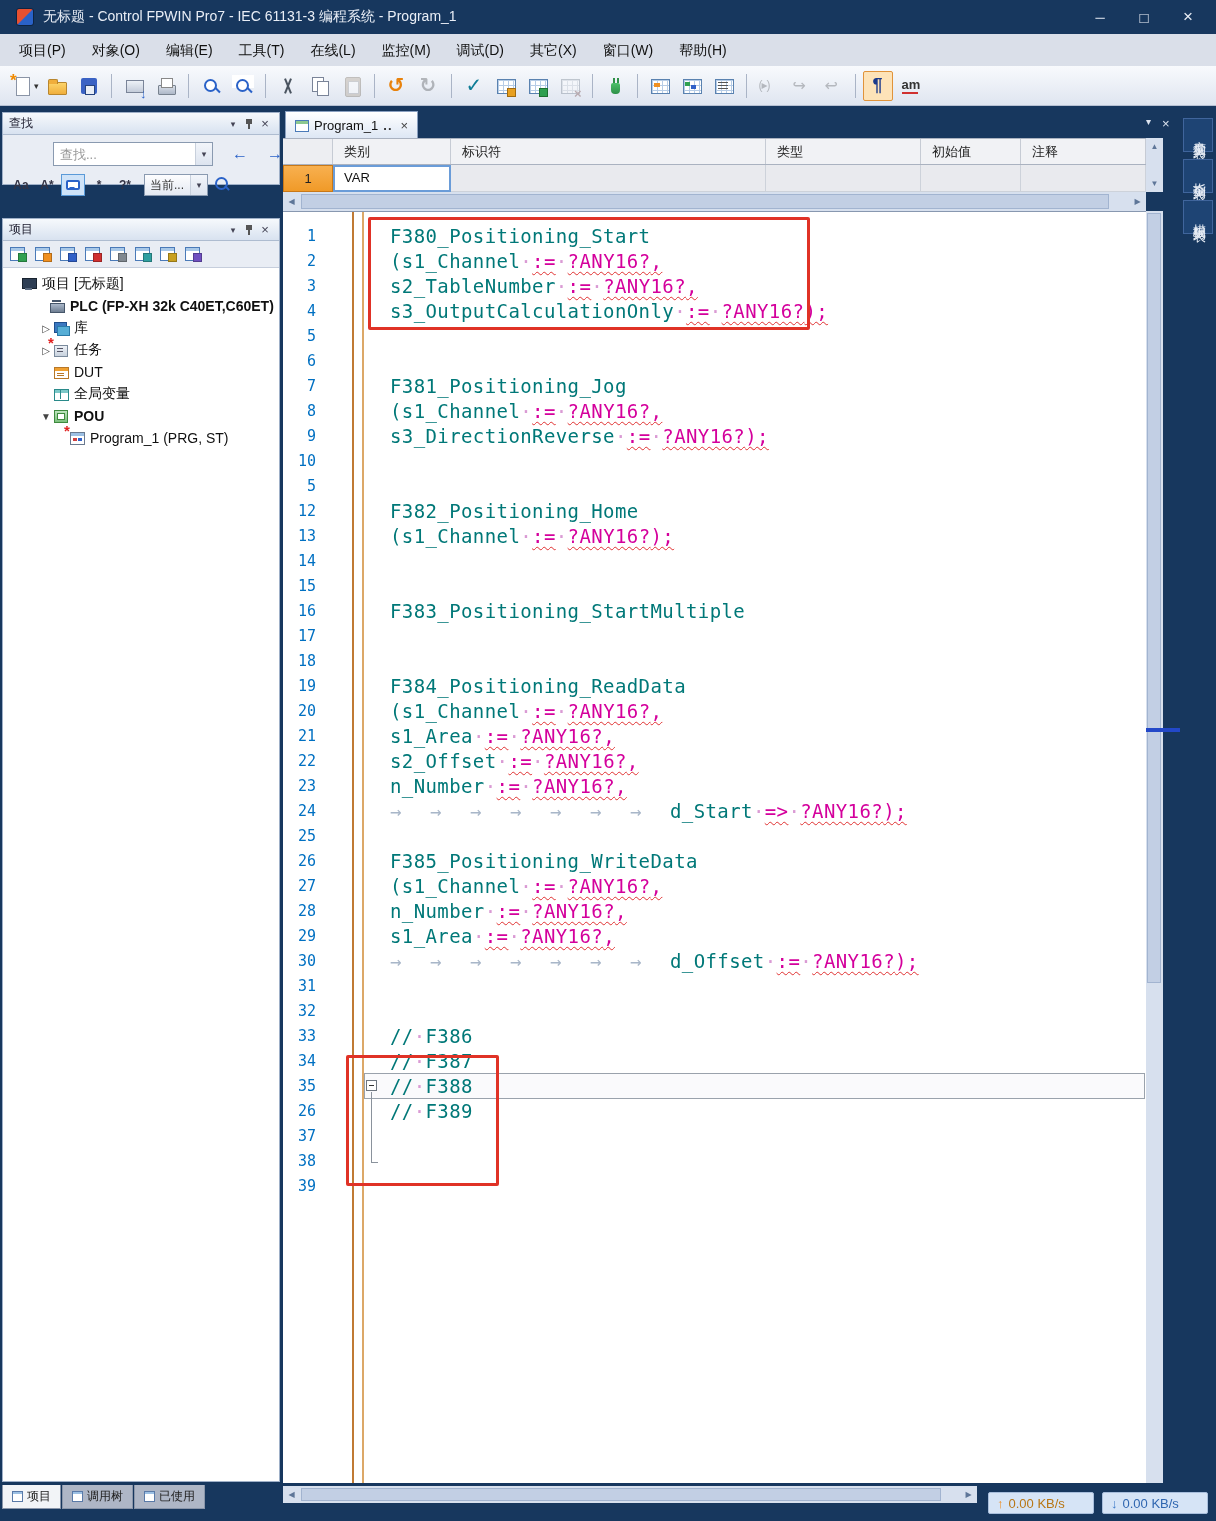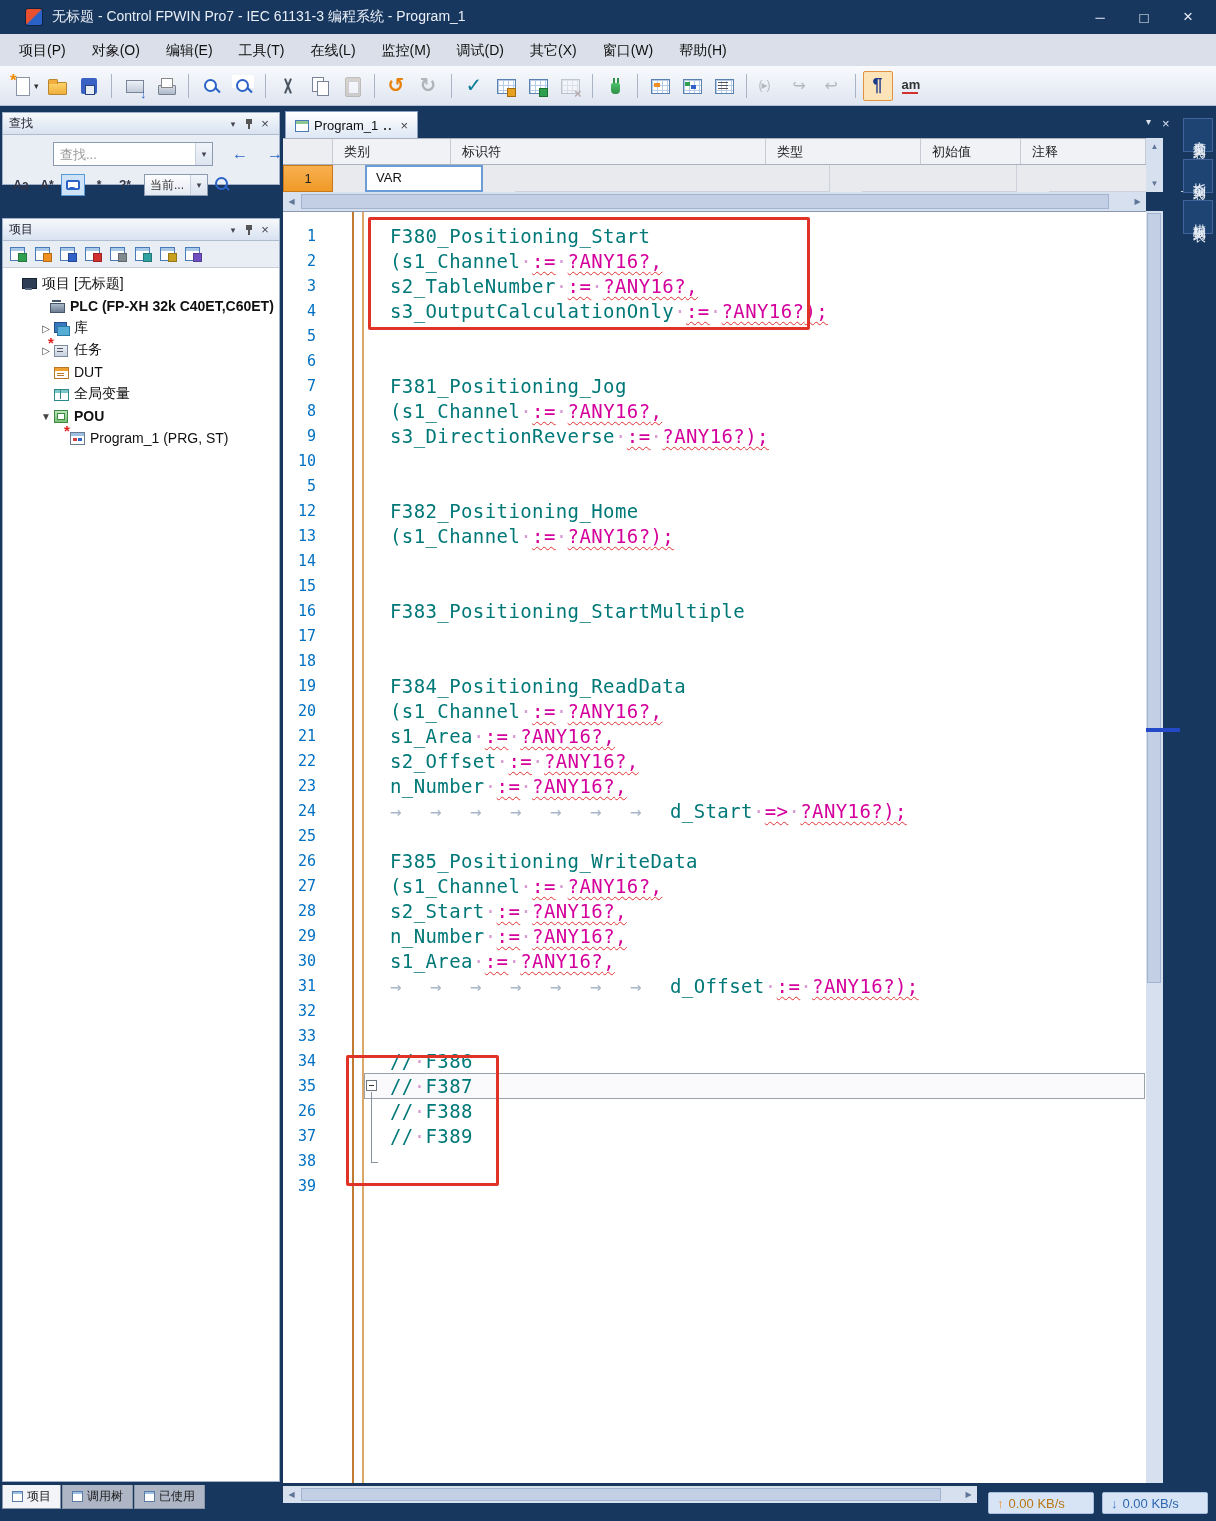--- a/index.html
+++ b/index.html
@@ -1,21 +1,21 @@
 <!DOCTYPE html>
 <html><head>
 <meta charset="utf-8">
 <style>
   *{margin:0;padding:0;box-sizing:border-box;}
   html,body{width:1216px;height:1521px;}
   body{font-family:"Liberation Sans","DejaVu Sans",sans-serif;background:#17375E;overflow:hidden;position:relative;font-size:13px;}
   #root{position:absolute;left:0;top:0;width:1216px;height:1521px;background:#17375E;}
 
   
-  .titlebar{position:absolute;left:0;top:0;right:0;height:34px;display:flex;align-items:center;padding-left:25px;gap:9px;color:#E9EEF6;}
+  .titlebar{position:absolute;left:0;top:0;right:0;height:34px;display:flex;align-items:center;padding-left:16px;gap:9px;color:#E9EEF6;}
   .app-icon{width:18px;height:18px;border-radius:3px;background:linear-gradient(135deg,#E85030 48%,#2A62C8 52%);border:1px solid #0E2442;flex:none;}
   .title-text{font-size:14px;color:#E9EEF6;white-space:nowrap;}
   .win-controls{position:absolute;right:6px;top:0;height:34px;display:flex;align-items:center;color:#E9EEF6;}
   .win-btn{width:44px;text-align:center;font-size:13px;}
   .g-min::before{content:"─";}
   .g-max::before{content:"□";font-size:15px;}
   .g-close::before{content:"×";font-size:17px;}
 
   
   .menubar{position:absolute;top:34px;left:0;right:0;height:32px;background:#DADFE9;display:flex;align-items:stretch;padding-left:6px;}
@@ -145,21 +145,21 @@
   .tab-close{color:#444;font-size:12px;margin-left:3px;}
   .docwell{position:absolute;left:1146px;top:116px;display:flex;gap:11px;color:#DCE4F0;font-size:10px;}
 
   
   .var-grid{position:absolute;left:283px;top:138px;width:863px;}
   .grid-header{display:flex;height:27px;background:#F1F2F5;border-top:1px solid #AAB2C0;border-bottom:1px solid #AAB2C0;}
   .gh-rownum{width:50px;border-right:1px solid #C6CBD4;background:#EDEEF2;flex:none;}
   .gh-cell{border-right:1px solid #C6CBD4;font-size:13px;color:#222;line-height:25px;padding-left:11px;flex:none;}
   .grid-row{display:flex;height:27px;background:#E9EAEE;}
   .gr-rownum{width:50px;background:linear-gradient(#F8B050,#F09A28);border:1px solid #C87818;font-size:13px;color:#222;text-align:center;line-height:25px;flex:none;}
-  .gr-cell{border-right:1px solid #CDD2DA;border-bottom:1px solid #CDD2DA;font-size:13px;color:#111;line-height:26px;padding-left:11px;flex:none;margin-left:32px;}
+  .gr-cell{border-right:1px solid #CDD2DA;border-bottom:1px solid #CDD2DA;font-size:13px;color:#111;line-height:26px;padding-left:11px;flex:none;}
   .gr-cell.selected{background:#FFF;outline:2px solid #6A9CD8;outline-offset:-2px;}
 
   
   .sb{position:absolute;background:#D7E0EE;}
   .sb-btn{position:absolute;width:17px;height:17px;display:flex;align-items:center;justify-content:center;font-size:8px;color:#5E7698;}
   .sb-thumb{position:absolute;background:#C2CFE4;border:1px solid #A2B4D0;}
   .sb-u::before{content:"▲";} .sb-d::before{content:"▼";} .sb-l::before{content:"◀";} .sb-r::before{content:"▶";}
 
   
   .editor{position:absolute;left:283px;top:211px;width:863px;height:1272px;background:#FFF;border-top:1px solid #8898B0;overflow:hidden;}
@@ -560,21 +560,20 @@
         <div class="code-line"></div>
         <div class="code-line"><span class="c-id">F384_Positioning_ReadData</span></div>
         <div class="code-line"><span class="c-id">(s1_Channel</span><span class="c-ws">·</span><span class="c-op">:=</span><span class="c-ws">·</span><span class="c-ph">?ANY16?</span><span class="c-op">,</span></div>
         <div class="code-line"><span class="c-id">s1_Area</span><span class="c-ws">·</span><span class="c-op">:=</span><span class="c-ws">·</span><span class="c-ph">?ANY16?</span><span class="c-op">,</span></div>
         <div class="code-line"><span class="c-id">s2_Offset</span><span class="c-ws">·</span><span class="c-op">:=</span><span class="c-ws">·</span><span class="c-ph">?ANY16?</span><span class="c-op">,</span></div>
         <div class="code-line"><span class="c-id">n_Number</span><span class="c-ws">·</span><span class="c-op">:=</span><span class="c-ws">·</span><span class="c-ph">?ANY16?</span><span class="c-op">,</span></div>
         <div class="code-line"><span class="c-tab">→</span><span class="c-tab">→</span><span class="c-tab">→</span><span class="c-tab">→</span><span class="c-tab">→</span><span class="c-tab">→</span><span class="c-tab">→</span><span class="c-id">d_Start</span><span class="c-ws">·</span><span class="c-op">=&gt;</span><span class="c-ws">·</span><span class="c-ph">?ANY16?</span><span class="c-op">);</span></div>
         <div class="code-line"></div>
         <div class="code-line"><span class="c-id">F385_Positioning_WriteData</span></div>
         <div class="code-line"><span class="c-id">(s1_Channel</span><span class="c-ws">·</span><span class="c-op">:=</span><span class="c-ws">·</span><span class="c-ph">?ANY16?</span><span class="c-op">,</span></div>
-        <div class="code-line"><span class="c-id">s2_Start</span><span class="c-ws">·</span><span class="c-op">:=</span><span class="c-ws">·</span><span class="c-ph">?ANY16?</span><span class="c-op">,</span></div>
         <div class="code-line"><span class="c-id">n_Number</span><span class="c-ws">·</span><span class="c-op">:=</span><span class="c-ws">·</span><span class="c-ph">?ANY16?</span><span class="c-op">,</span></div>
         <div class="code-line"><span class="c-id">s1_Area</span><span class="c-ws">·</span><span class="c-op">:=</span><span class="c-ws">·</span><span class="c-ph">?ANY16?</span><span class="c-op">,</span></div>
         <div class="code-line"><span class="c-tab">→</span><span class="c-tab">→</span><span class="c-tab">→</span><span class="c-tab">→</span><span class="c-tab">→</span><span class="c-tab">→</span><span class="c-tab">→</span><span class="c-id">d_Offset</span><span class="c-ws">·</span><span class="c-op">:=</span><span class="c-ws">·</span><span class="c-ph">?ANY16?</span><span class="c-op">);</span></div>
         <div class="code-line"></div>
         <div class="code-line"></div>
         <div class="code-line"><span class="c-cm">//</span><span class="c-ws">·</span><span class="c-cm">F386</span></div>
         <div class="code-line"><span class="c-cm">//</span><span class="c-ws">·</span><span class="c-cm">F387</span></div>
         <div class="code-line"><span class="c-cm">//</span><span class="c-ws">·</span><span class="c-cm">F388</span></div>
         <div class="code-line"><span class="c-cm">//</span><span class="c-ws">·</span><span class="c-cm">F389</span></div>
         <div class="code-line"></div>

